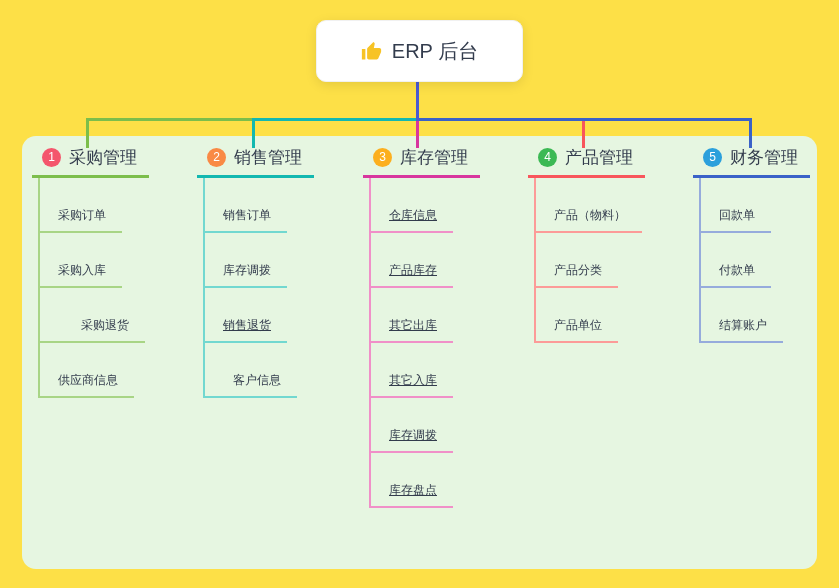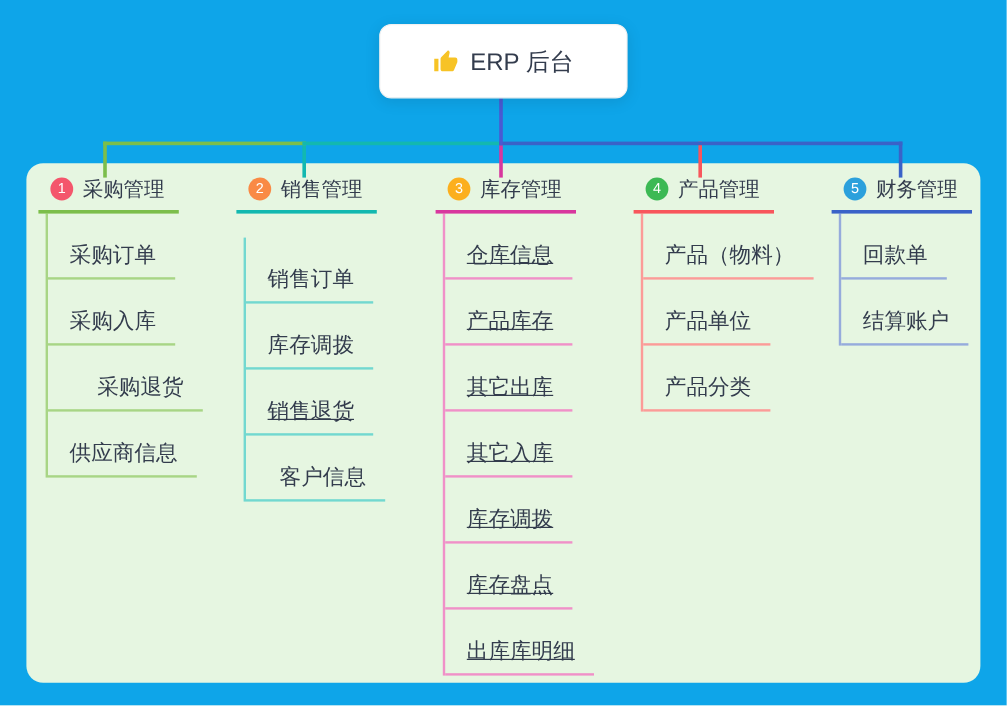--- a/index.html
+++ b/index.html
@@ -5,21 +5,21 @@
   * { margin: 0; padding: 0; box-sizing: border-box; }
   html, body { background: #ffffff; }
   body {
     font-family: "Liberation Sans", "DejaVu Sans", sans-serif;
     color: #333C4D;
   }
   .stage {
     position: relative;
     width: 839px;
     height: 588px;
-    background: #0ea5e9;
+    background: #fde047;
     overflow: hidden;
   }
   .panel {
     position: absolute;
     left: 22px;
     top: 136px;
     width: 795px;
     height: 433px;
     border-radius: 14px;
   }
@@ -77,21 +77,21 @@
     border-left-style: solid;
     border-left-width: 2px;
     width: fit-content;
   }
   .item {
     height: 55px;
     display: flex;
     align-items: flex-end;
   }
   .item-label {
-    font-size: 18px;
+    font-size: 12px;
     padding: 0 16px 7px 18px;
     border-bottom-style: solid;
     border-bottom-width: 2px;
     white-space: nowrap;
     cursor: pointer;
   }
 </style>
 </head>
 <body>
 
@@ -132,21 +132,21 @@
           <div class="item">
             <span class="item-label" style="border-bottom-color: rgb(168, 213, 133); padding-left: 41px;">采购退货</span>
           </div>
           <div class="item">
             <span class="item-label" style="border-bottom-color: rgb(168, 213, 133); text-align: right;">供应商信息</span>
           </div>
         </div></div>
       <div class="branch" style="left: 197px;"><div class="branch-header" style="border-bottom-color: rgb(19, 184, 176);">
           <span class="badge" style="background: rgb(249, 138, 69);">2</span>
           <span>销售管理</span>
-        </div><div class="branch-items" style="border-left-color: rgb(114, 216, 208); margin-top: 20px;">
+        </div><div class="branch-items" style="border-left-color: rgb(114, 216, 208);">
           <div class="item">
             <span class="item-label" style="border-bottom-color: rgb(114, 216, 208);">销售订单</span>
           </div>
           <div class="item">
             <span class="item-label" style="border-bottom-color: rgb(114, 216, 208);">库存调拨</span>
           </div>
           <div class="item">
             <span class="item-label" style="border-bottom-color: rgb(114, 216, 208); text-decoration: underline;">销售退货</span>
           </div>
           <div class="item">
@@ -168,43 +168,43 @@
           </div>
           <div class="item">
             <span class="item-label" style="border-bottom-color: rgb(240, 144, 200);">其它入库</span>
           </div>
           <div class="item">
             <span class="item-label" style="border-bottom-color: rgb(240, 144, 200);">库存调拨</span>
           </div>
           <div class="item">
             <span class="item-label" style="border-bottom-color: rgb(240, 144, 200);">库存盘点</span>
           </div>
-          <div class="item">
-            <span class="item-label" style="border-bottom-color: rgb(240, 144, 200);">出库库明细</span>
-          </div>
         </div></div>
       <div class="branch" style="left: 528px;"><div class="branch-header" style="border-bottom-color: rgb(248, 86, 92);">
           <span class="badge" style="background: rgb(60, 185, 84);">4</span>
           <span>产品管理</span>
         </div><div class="branch-items" style="border-left-color: rgb(252, 155, 152);">
           <div class="item">
             <span class="item-label" style="border-bottom-color: rgb(252, 155, 152);">产品（物料）</span>
           </div>
           <div class="item">
+            <span class="item-label" style="border-bottom-color: rgb(252, 155, 152);">产品分类</span>
+          </div>
+          <div class="item">
             <span class="item-label" style="border-bottom-color: rgb(252, 155, 152);">产品单位</span>
-          </div>
-          <div class="item">
-            <span class="item-label" style="border-bottom-color: rgb(252, 155, 152);">产品分类</span>
           </div>
         </div></div>
       <div class="branch" style="left: 693px;"><div class="branch-header" style="border-bottom-color: rgb(58, 98, 200);">
           <span class="badge" style="background: rgb(43, 160, 220);">5</span>
           <span>财务管理</span>
         </div><div class="branch-items" style="border-left-color: rgb(150, 171, 220); text-align: right;">
           <div class="item">
             <span class="item-label" style="border-bottom-color: rgb(150, 171, 220);">回款单</span>
           </div>
           <div class="item">
+            <span class="item-label" style="border-bottom-color: rgb(150, 171, 220);">付款单</span>
+          </div>
+          <div class="item">
             <span class="item-label" style="border-bottom-color: rgb(150, 171, 220);">结算账户</span>
           </div>
         </div></div>
     </div>
 </div>
 
 </body></html>

